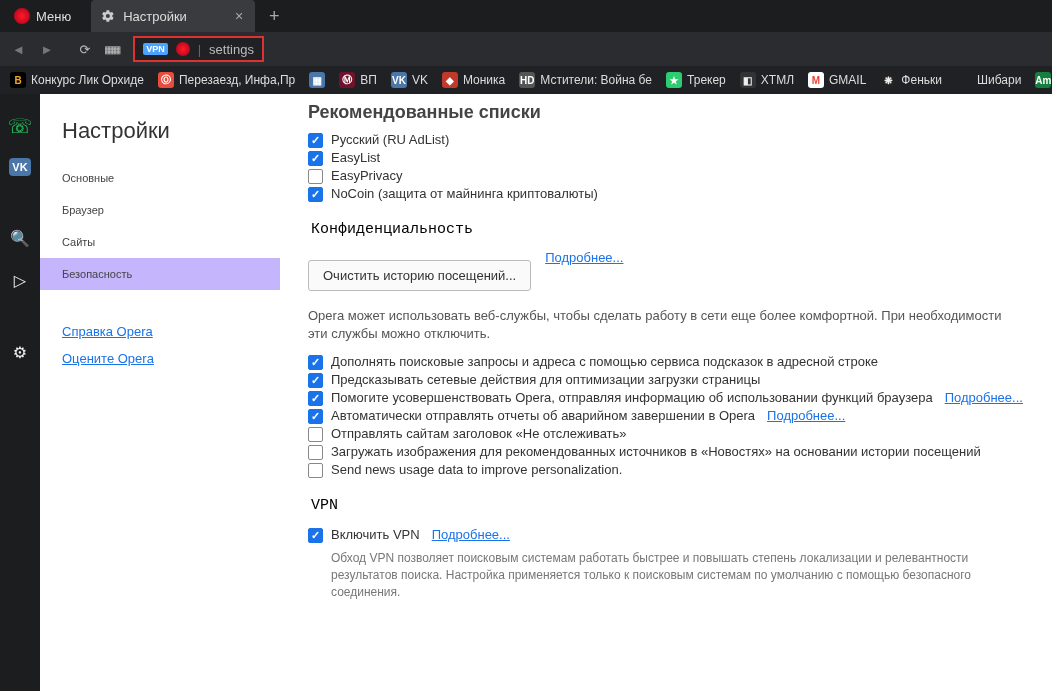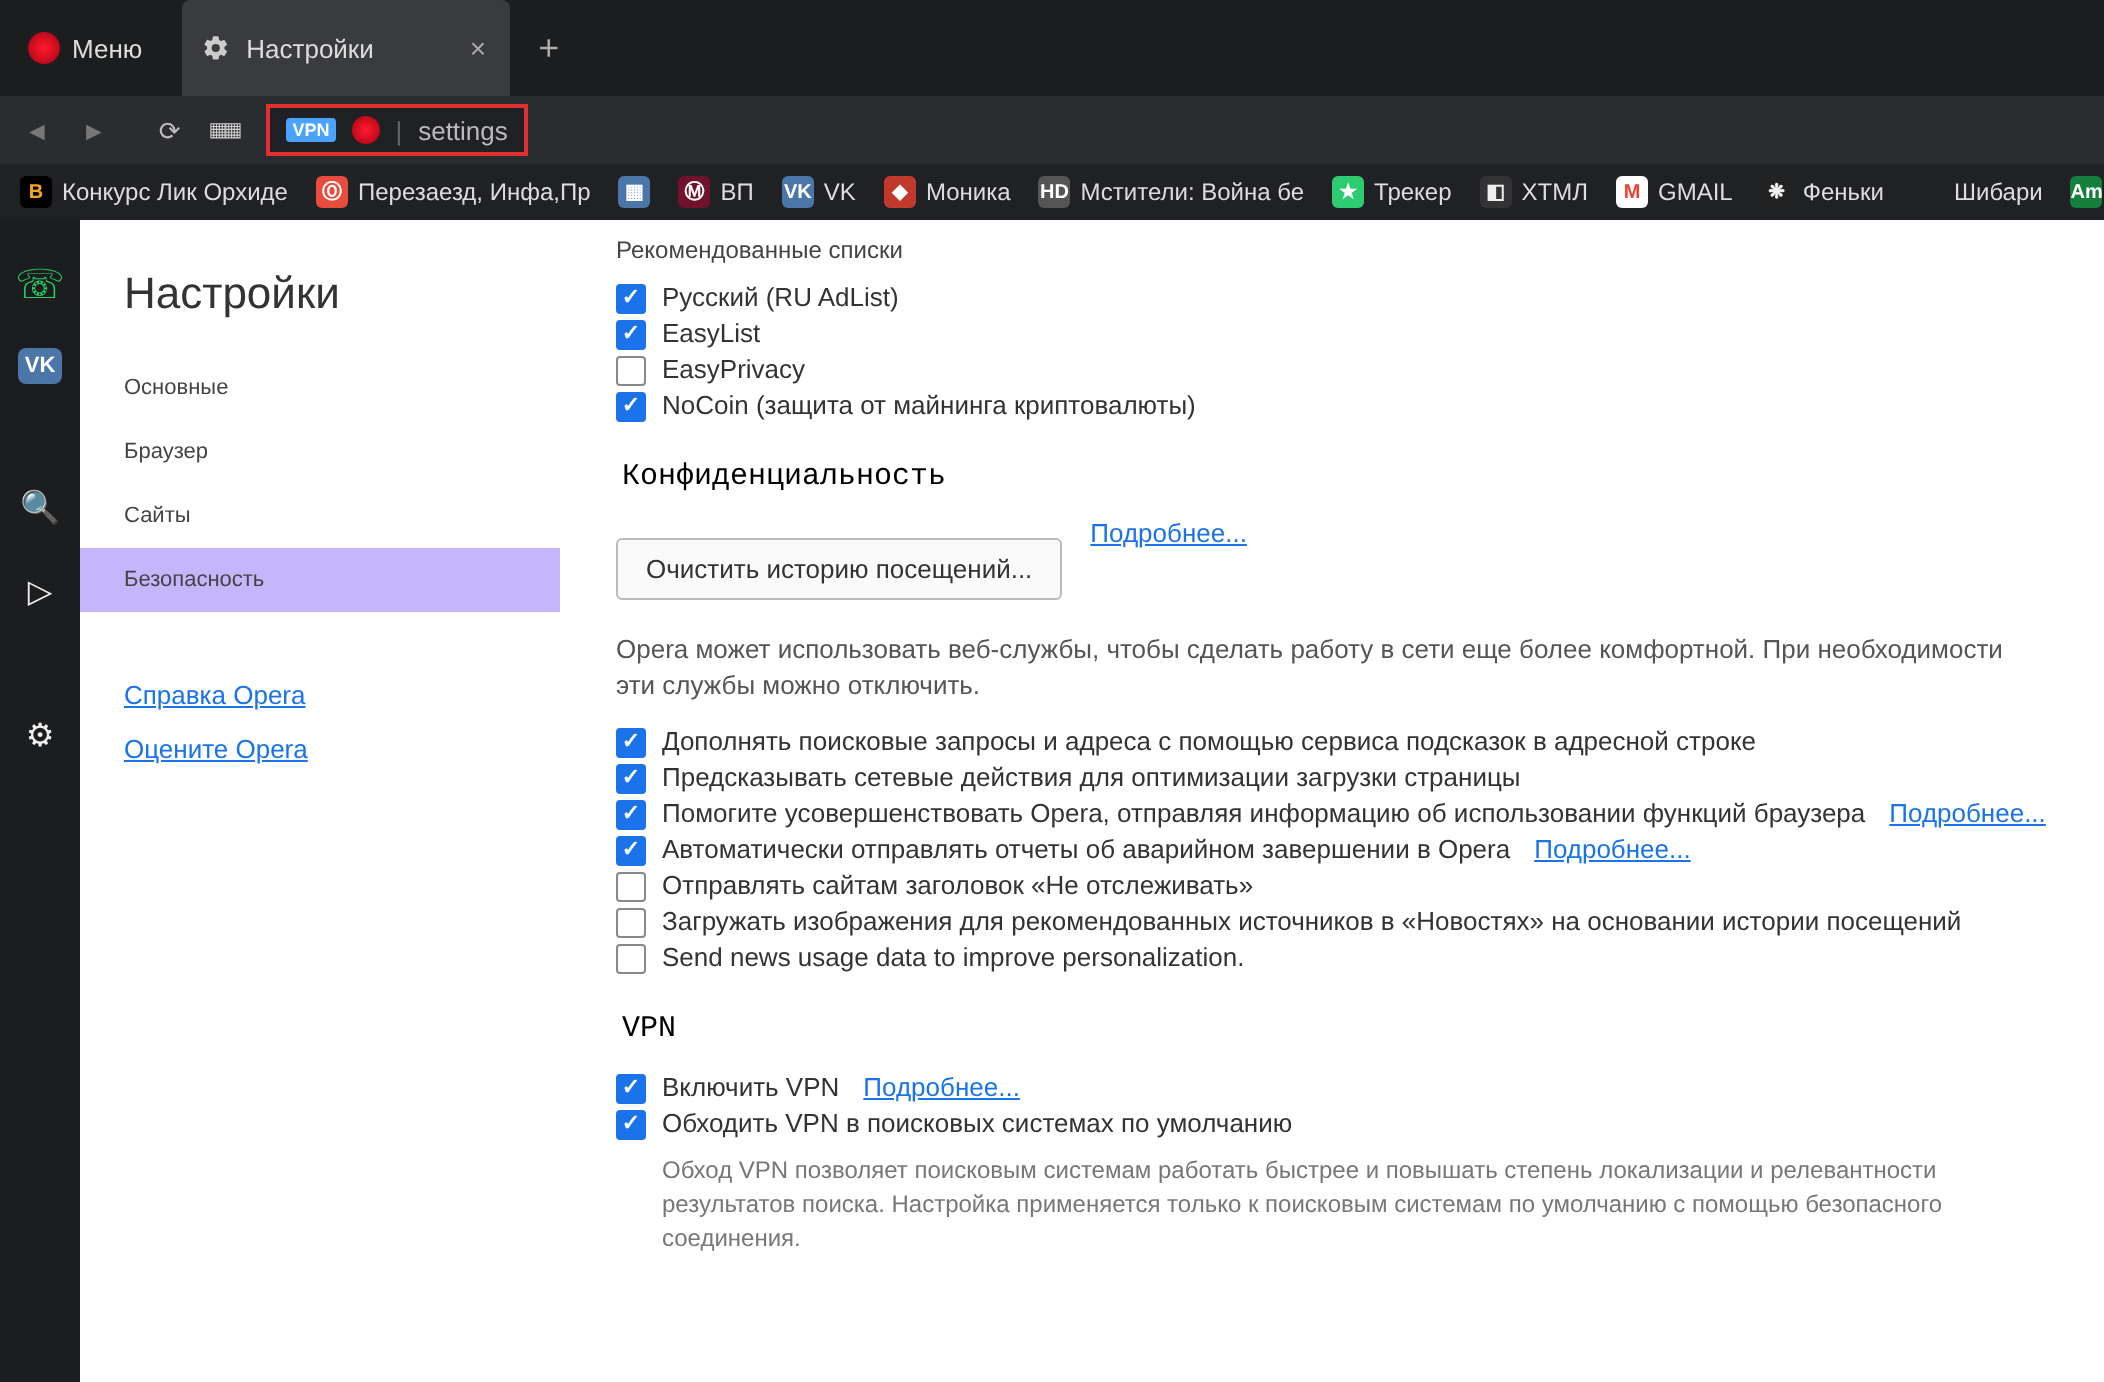--- a/index.html
+++ b/index.html
@@ -1,19 +1,19 @@
 <!DOCTYPE html>
 <html><head>
 <meta charset="utf-8">
 <style>
 * { margin:0; padding:0; box-sizing:border-box; font-family:Arial,Helvetica,sans-serif; }
 body { width:1052px; height:691px; background:#2b2c2f; overflow:hidden; }
 
 
-.tab-bar { height:48px; background:#1c1d1f; display:flex; align-items:center; color:#ddd; font-size:13px; }
+.tab-bar { height:32px; background:#1c1d1f; display:flex; align-items:center; color:#ddd; font-size:13px; }
 .menu-btn { display:flex; align-items:center; gap:6px; padding:0 14px; height:100%; }
 .opera-logo { width:16px; height:16px; border-radius:50%; background:radial-gradient(circle,#ff1b2d 0,#a70014 100%); }
 .tab { display:flex; align-items:center; gap:8px; background:#3a3b3e; height:100%; padding:0 12px 0 10px; border-top-left-radius:4px; border-top-right-radius:4px; margin-left:6px; }
 .gear-ico { width:14px;height:14px; }
 .tab-close { margin-left:40px; color:#aaa; font-size:14px; }
 .tab-plus { margin-left:14px; color:#aaa; font-size:18px; font-weight:300; }
 
 .addr-row { height:34px; background:#2b2c2f; display:flex; align-items:center; gap:14px; padding:0 12px; color:#ccc; font-size:13px; }
 .nav-arrows span { margin-right:12px; color:#777; }
 .reload { color:#bbb; }
@@ -38,21 +38,21 @@
 .settings-nav { width:240px; background:#fff; padding:24px 0; }
 .settings-title { font-size:22px; color:#333; padding:0 22px 18px; }
 .nav-item { padding:10px 22px; font-size:11px; color:#444; cursor:pointer; }
 .nav-item.active { background:#c4b5fd; }
 .nav-link { padding:6px 22px; font-size:13px; }
 .nav-link a { color:#1a73e8; text-decoration:underline; }
 .nav-spacer { height:28px; }
 
 .main { flex:1; background:#fff; padding:8px 28px 20px; overflow-y:auto; color:#333; font-size:13px; }
 .section-title { font-size:15px; color:#000000; margin:18px 3px 12px;font-family:Liberation Mono, monospace; }
-.sub-title { font-size:12px; font-weight:normal; color:#444; margin-bottom:8px; }
+.sub-title { font-size:18px; font-weight:bold; color:#444; margin-bottom:8px; }
 .chk-row { display:flex; align-items:center; gap:8px; margin:0 0; line-height:18px; }
 .chk { width:15px; height:15px; border:1px solid #888; border-radius:2px; display:flex; align-items:center; justify-content:center; flex-shrink:0; }
 .chk.on { background:#1a73e8; border-color:#1a73e8; }
 .chk.on::after { content:"✓"; color:#fff; font-size:11px; font-weight:bold; }
 .btn { display:inline-block; border:1px solid #bbb; border-radius:3px; padding:7px 14px; font-size:13px; color:#333; background:#fafafa; margin:10px 0 4px; }
 .link { color:#1a73e8; text-decoration:underline; }
 .info-text { color:#777; font-size:12px; line-height:17px; margin:6px 0 2px; padding-left:23px; }
 .privacy-desc { color:#555; font-size:13px; margin:12px 0 10px; line-height:18px; }
 .btn-row { display:flex; align-items:flex-start; gap:14px; }
 </style>
@@ -224,21 +224,17 @@
         </div>
       </div>
 
     <div class="section-title">VPN</div>
     <div id="vpn-list">
         <div class="chk-row">
           <span class="chk on"></span>
           <span>Включить VPN</span>
           <a class="link" style="margin-left: 4px;"> Подробнее...</a>
         </div>
-        <div class="chk-row">
-          <span class="chk on"></span>
-          <span>Обходить VPN в поисковых системах по умолчанию</span>
-        </div>
       </div>
     <div class="info-text">Обход VPN позволяет поисковым системам работать быстрее и повышать степень локализации и релевантности результатов поиска. Настройка применяется только к поисковым системам по умолчанию с помощью безопасного соединения.</div>
     
   </div>
 </div>
 
 </body></html>

